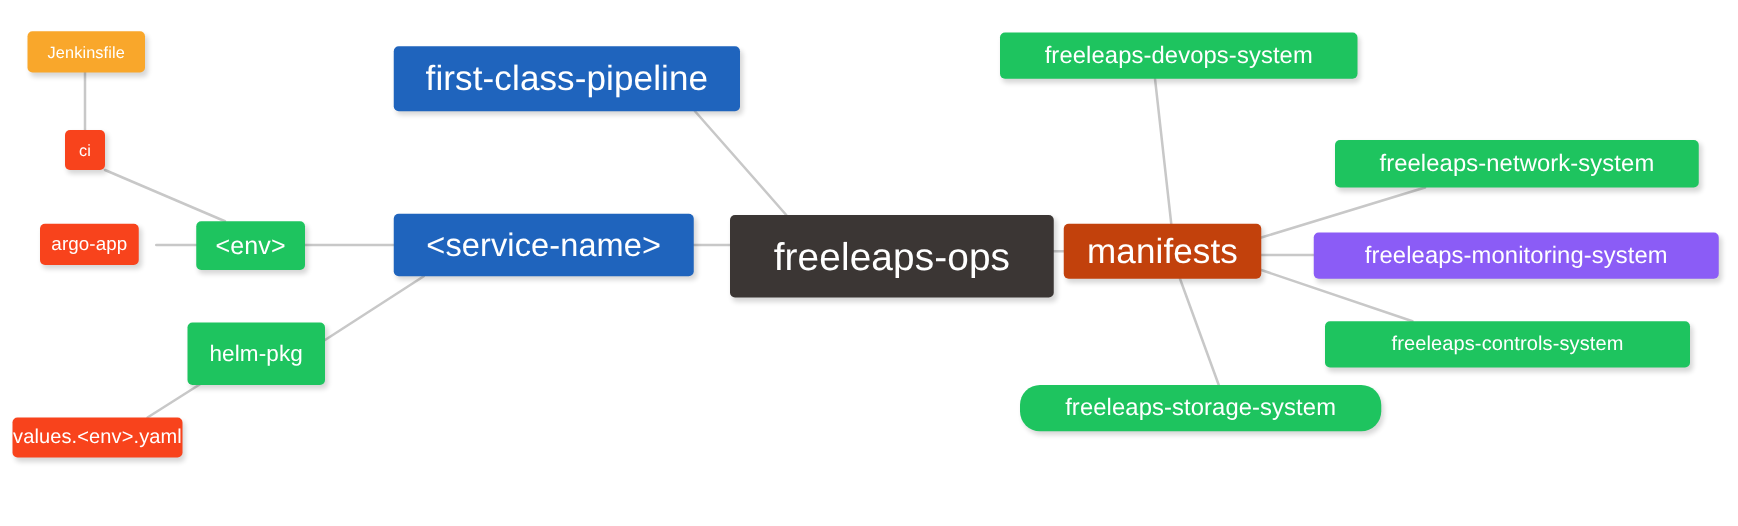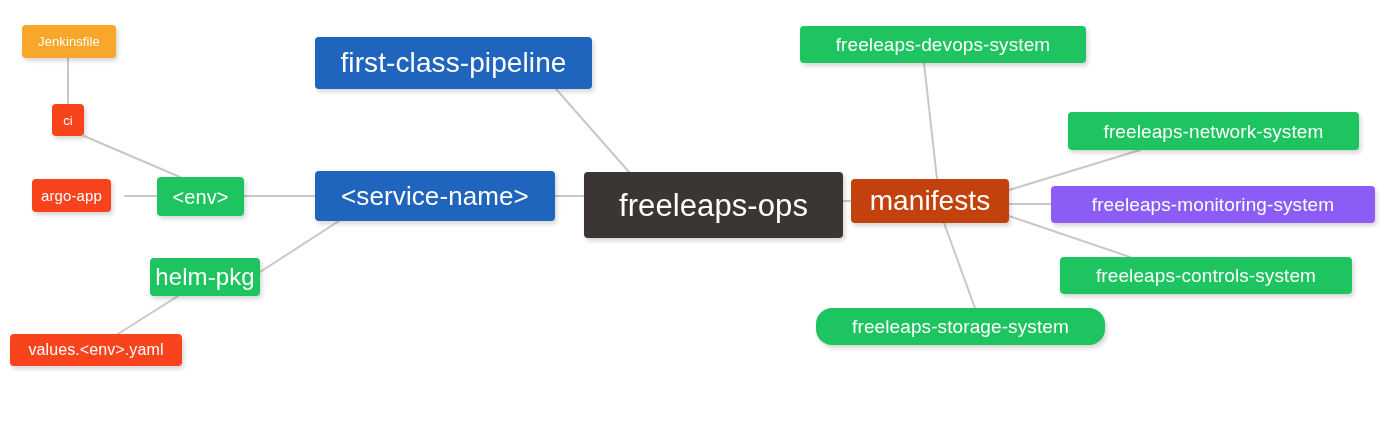--- a/index.html
+++ b/index.html
@@ -78,41 +78,41 @@
       </div>
       <div class="mm-node" style="left: 157px; top: 177px; width: 87px; height: 39px; background: rgb(30, 196, 95); color: rgb(255, 255, 255); font-size: 20px;">
         <span>&lt;env&gt;</span>
       </div>
       <div class="mm-node" style="left: 315px; top: 171px; width: 240px; height: 50px; background: rgb(31, 100, 189); color: rgb(255, 255, 255); font-size: 26px;">
         <span>&lt;service-name&gt;</span>
       </div>
       <div class="mm-node" style="left: 315px; top: 37px; width: 277px; height: 52px; background: rgb(31, 100, 189); color: rgb(255, 255, 255); font-size: 28px; text-align: right;">
         <span>first-class-pipeline</span>
       </div>
-      <div class="mm-node" style="left: 150px; top: 258px; width: 110px; height: 38px; background: rgb(30, 196, 95); color: rgb(255, 255, 255); font-size: 24px;">
+      <div class="mm-node" style="left: 150px; top: 258px; width: 110px; height: 50px; background: rgb(30, 196, 95); color: rgb(255, 255, 255); font-size: 18px;">
         <span>helm-pkg</span>
       </div>
-      <div class="mm-node" style="left: 10px; top: 334px; width: 172px; height: 32px; background: rgb(248, 67, 28); color: rgb(255, 255, 255); font-size: 16px;">
+      <div class="mm-node" style="left: 10px; top: 334px; width: 136px; height: 32px; background: rgb(248, 67, 28); color: rgb(255, 255, 255); font-size: 16px;">
         <span>values.&lt;env&gt;.yaml</span>
       </div>
       <div class="mm-node" style="left: 584px; top: 172px; width: 259px; height: 66px; background: rgb(59, 54, 52); color: rgb(255, 255, 255); font-size: 31px;">
         <span>freeleaps-ops</span>
       </div>
       <div class="mm-node" style="left: 851px; top: 179px; width: 158px; height: 44px; background: #c2410c; color: rgb(255, 255, 255); font-size: 28px;">
         <span>manifests</span>
       </div>
       <div class="mm-node" style="left: 800px; top: 26px; width: 286px; height: 37px; background: rgb(30, 196, 95); color: rgb(255, 255, 255); font-size: 19px;">
         <span>freeleaps-devops-system</span>
       </div>
       <div class="mm-node" style="left: 1057px; top: 112px; width: 291px; height: 38px; background: rgb(30, 196, 95); color: rgb(255, 255, 255); font-size: 19px; margin-left: 11px;">
         <span>freeleaps-network-system</span>
       </div>
       <div class="mm-node" style="left: 1051px; top: 186px; width: 324px; height: 37px; background: #8b5cf6; color: rgb(255, 255, 255); font-size: 19px;">
         <span>freeleaps-monitoring-system</span>
       </div>
-      <div class="mm-node" style="left: 1060px; top: 257px; width: 292px; height: 37px; background: rgb(30, 196, 95); color: rgb(255, 255, 255); font-size: 19px;">
+      <div class="mm-node" style="left: 1060px; top: 257px; width: 292px; height: 37px; background: rgb(30, 196, 95); color: rgb(255, 255, 255); font-size: 16px;">
         <span>freeleaps-controls-system</span>
       </div>
       <div class="mm-node" style="left: 816px; top: 308px; width: 289px; height: 37px; background: rgb(30, 196, 95); color: rgb(255, 255, 255); font-size: 19px; border-radius: 16px;">
         <span>freeleaps-storage-system</span>
       </div>
     </div>
 </div>
 
 </body></html>

